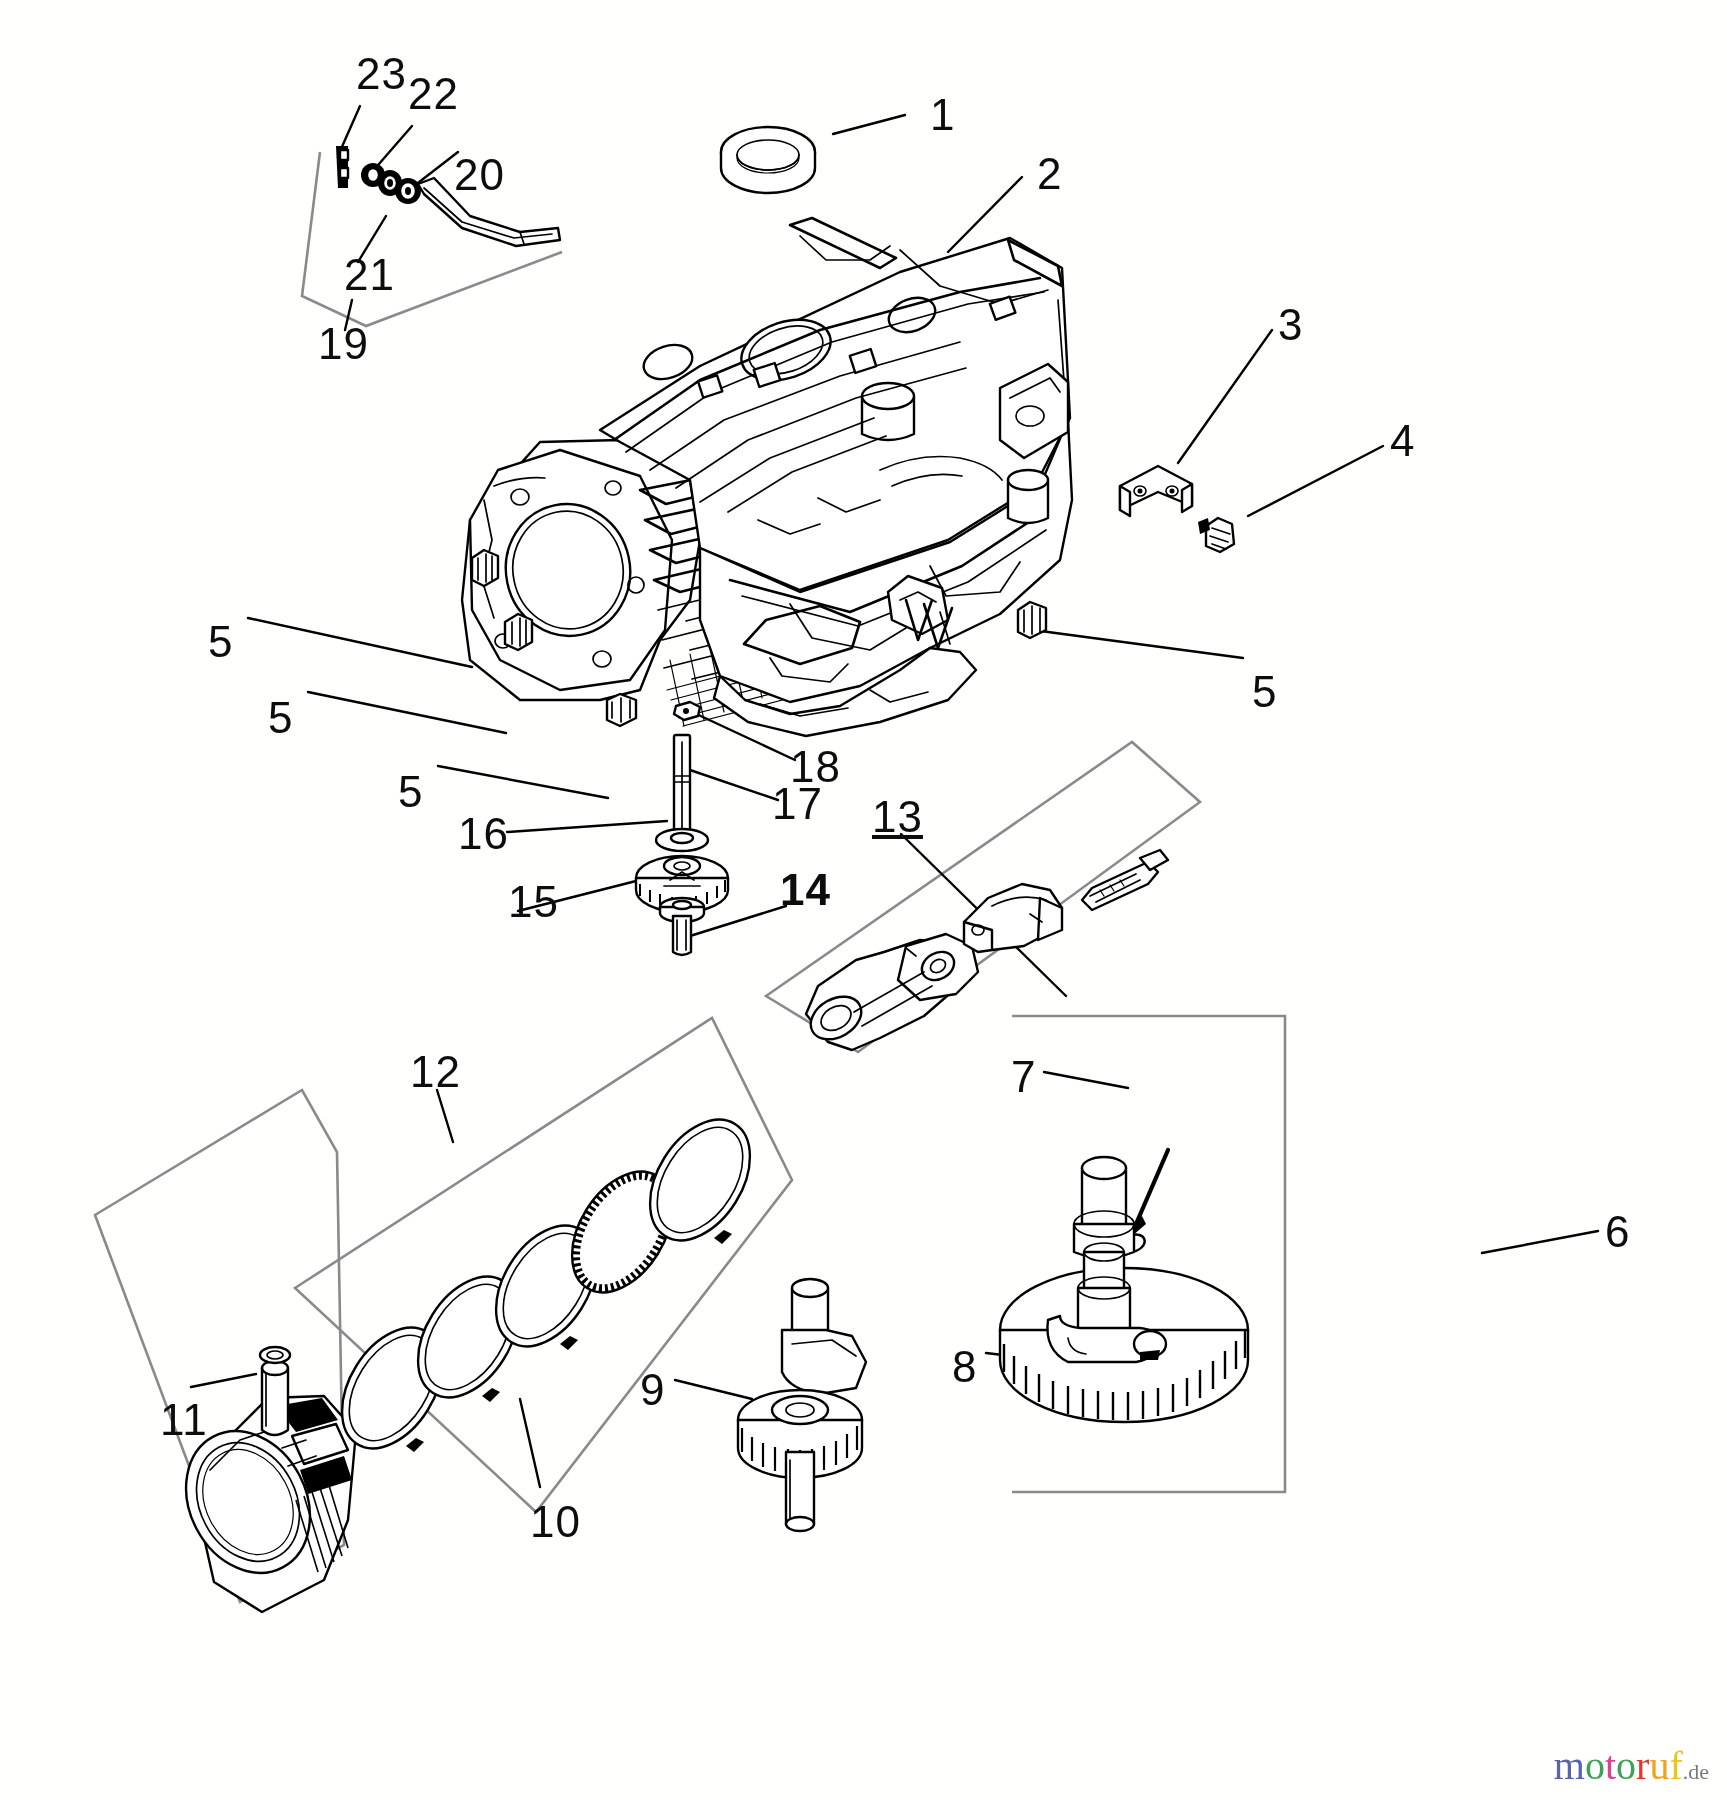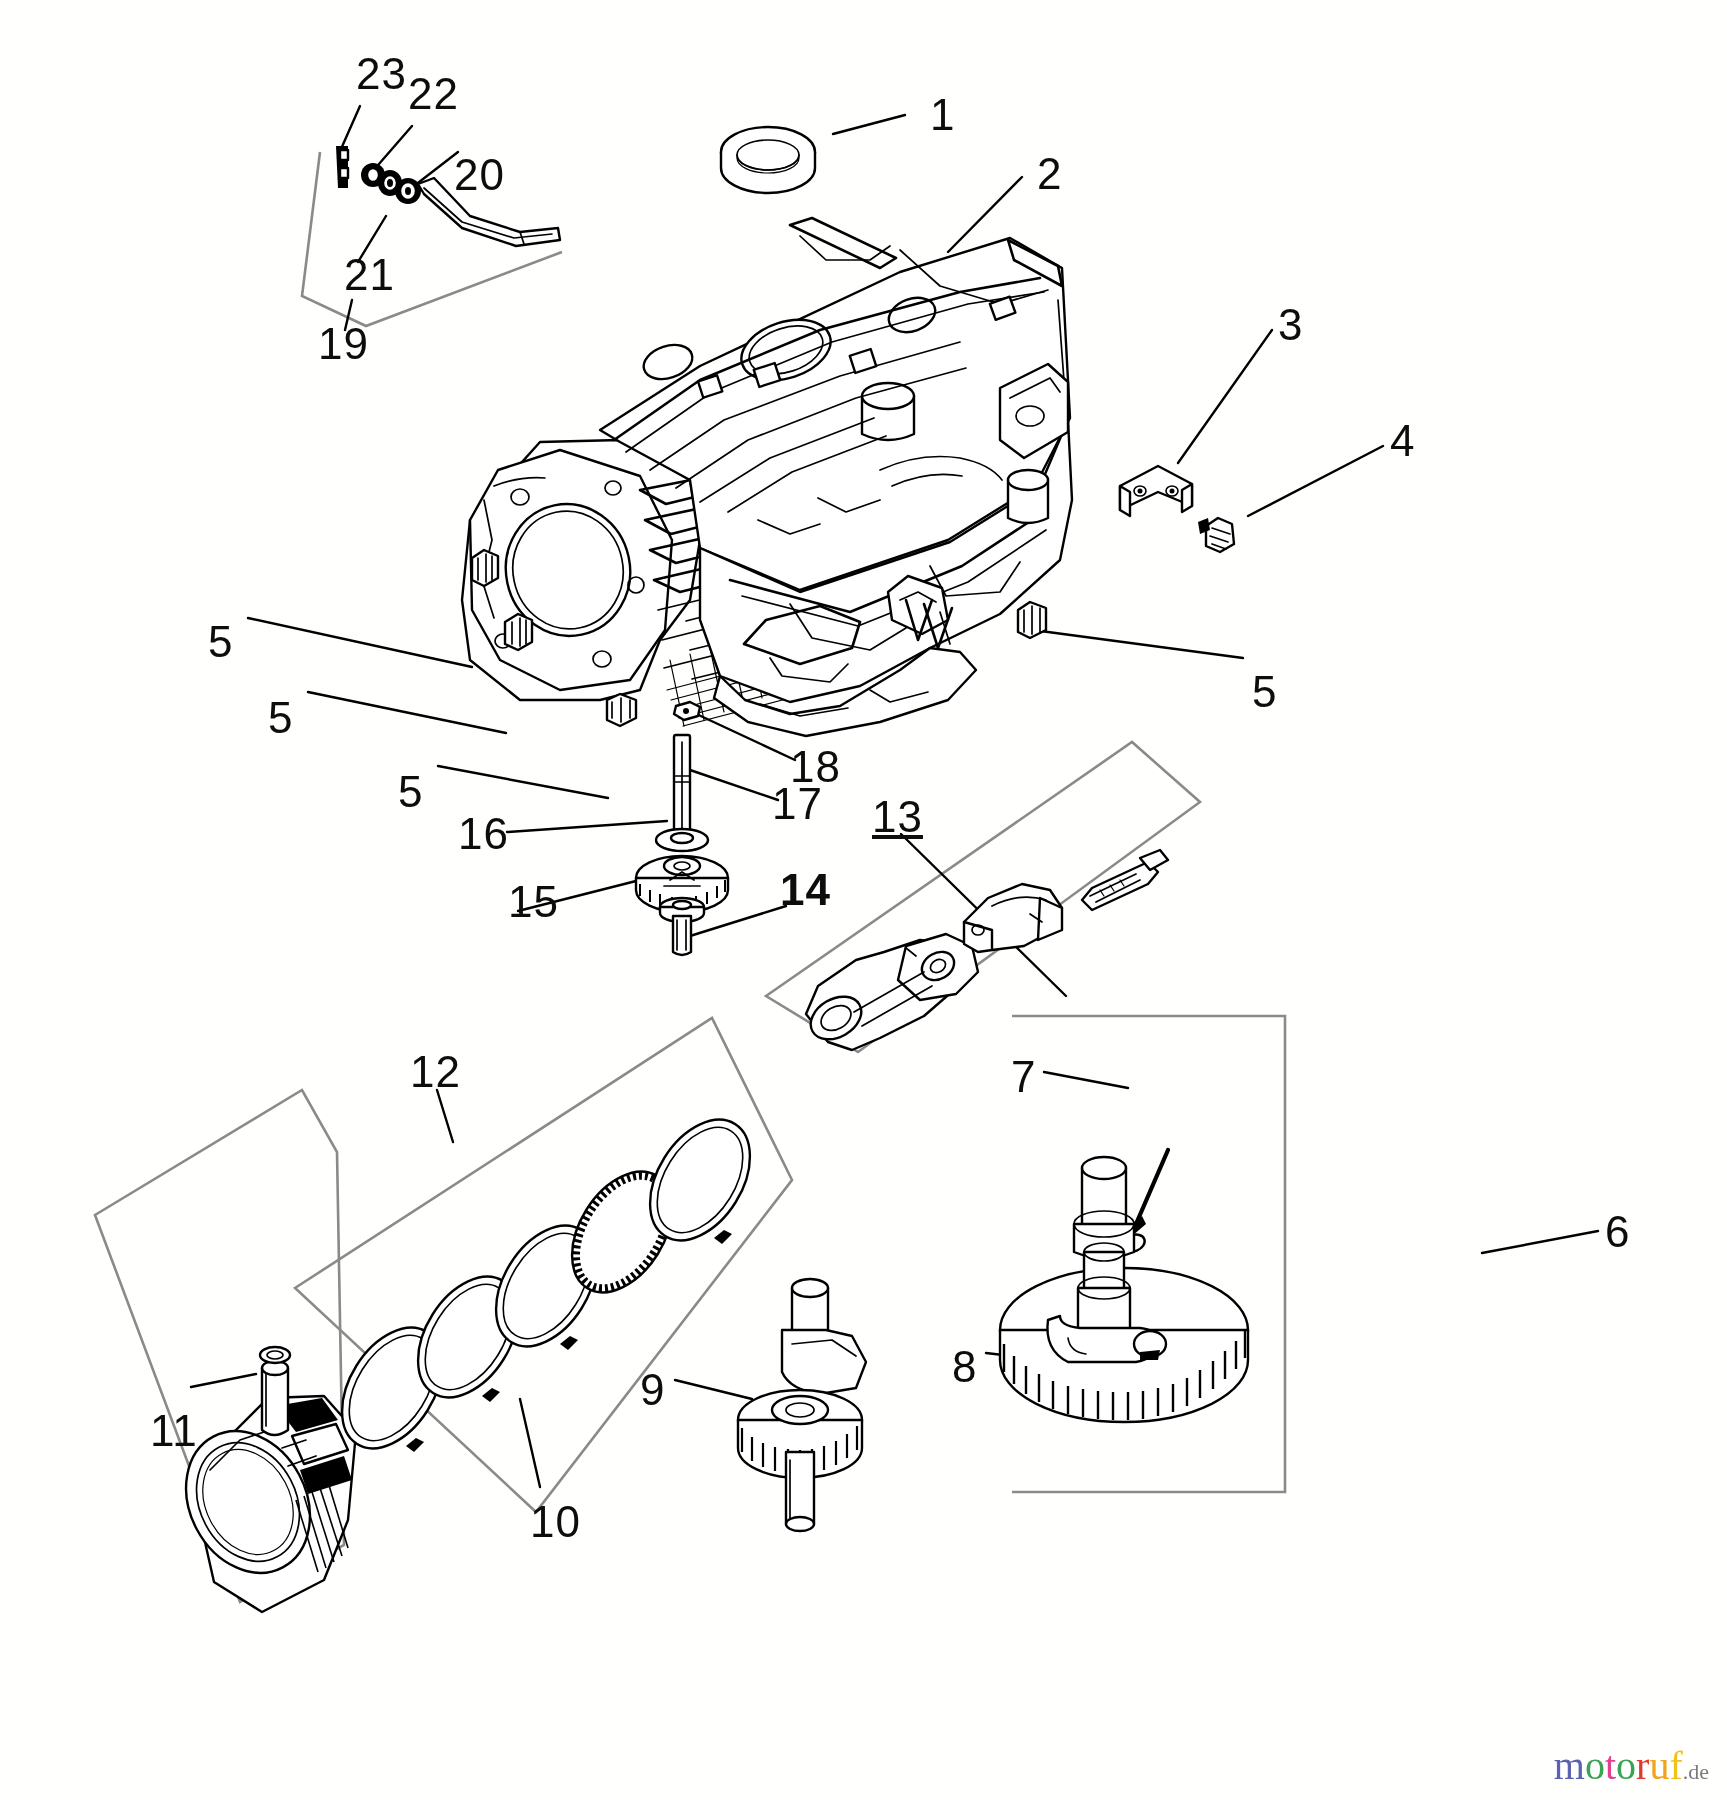--- a/index.html
+++ b/index.html
@@ -539,21 +539,21 @@
   <div class="callout" style="left:1390px; top:419px;">4</div>
   <div class="callout" style="left:208px; top:620px;">5</div>
   <div class="callout" style="left:268px; top:696px;">5</div>
   <div class="callout" style="left:398px; top:770px;">5</div>
   <div class="callout" style="left:1252px; top:670px;">5</div>
   <div class="callout" style="left:1605px; top:1210px;">6</div>
   <div class="callout" style="left:1011px; top:1055px;">7</div>
   <div class="callout" style="left:952px; top:1345px;">8</div>
   <div class="callout" style="left:640px; top:1368px;">9</div>
   <div class="callout" style="left:530px; top:1500px;">10</div>
-  <div class="callout" style="left:150px; top:1398px;margin-top:11px;">11</div>
+  <div class="callout" style="left:160px; top:1398px;">11</div>
   <div class="callout" style="left:410px; top:1050px;">12</div>
   <div class="callout" style="left:872px; top:795px;text-decoration:underline;">13</div>
   <div class="callout" style="left:780px; top:868px;font-weight:bold;">14</div>
   <div class="callout" style="left:468px; top:880px;margin-left:40px;">15</div>
   <div class="callout" style="left:458px; top:812px;">16</div>
   <div class="callout" style="left:772px; top:782px;">17</div>
   <div class="callout" style="left:790px; top:745px;">18</div>
   <div class="callout" style="left:318px; top:322px;">19</div>
   <div class="callout" style="left:454px; top:105px;margin-top:48px;">20</div>
   <div class="callout" style="left:344px; top:253px;text-align:center;">21</div>

